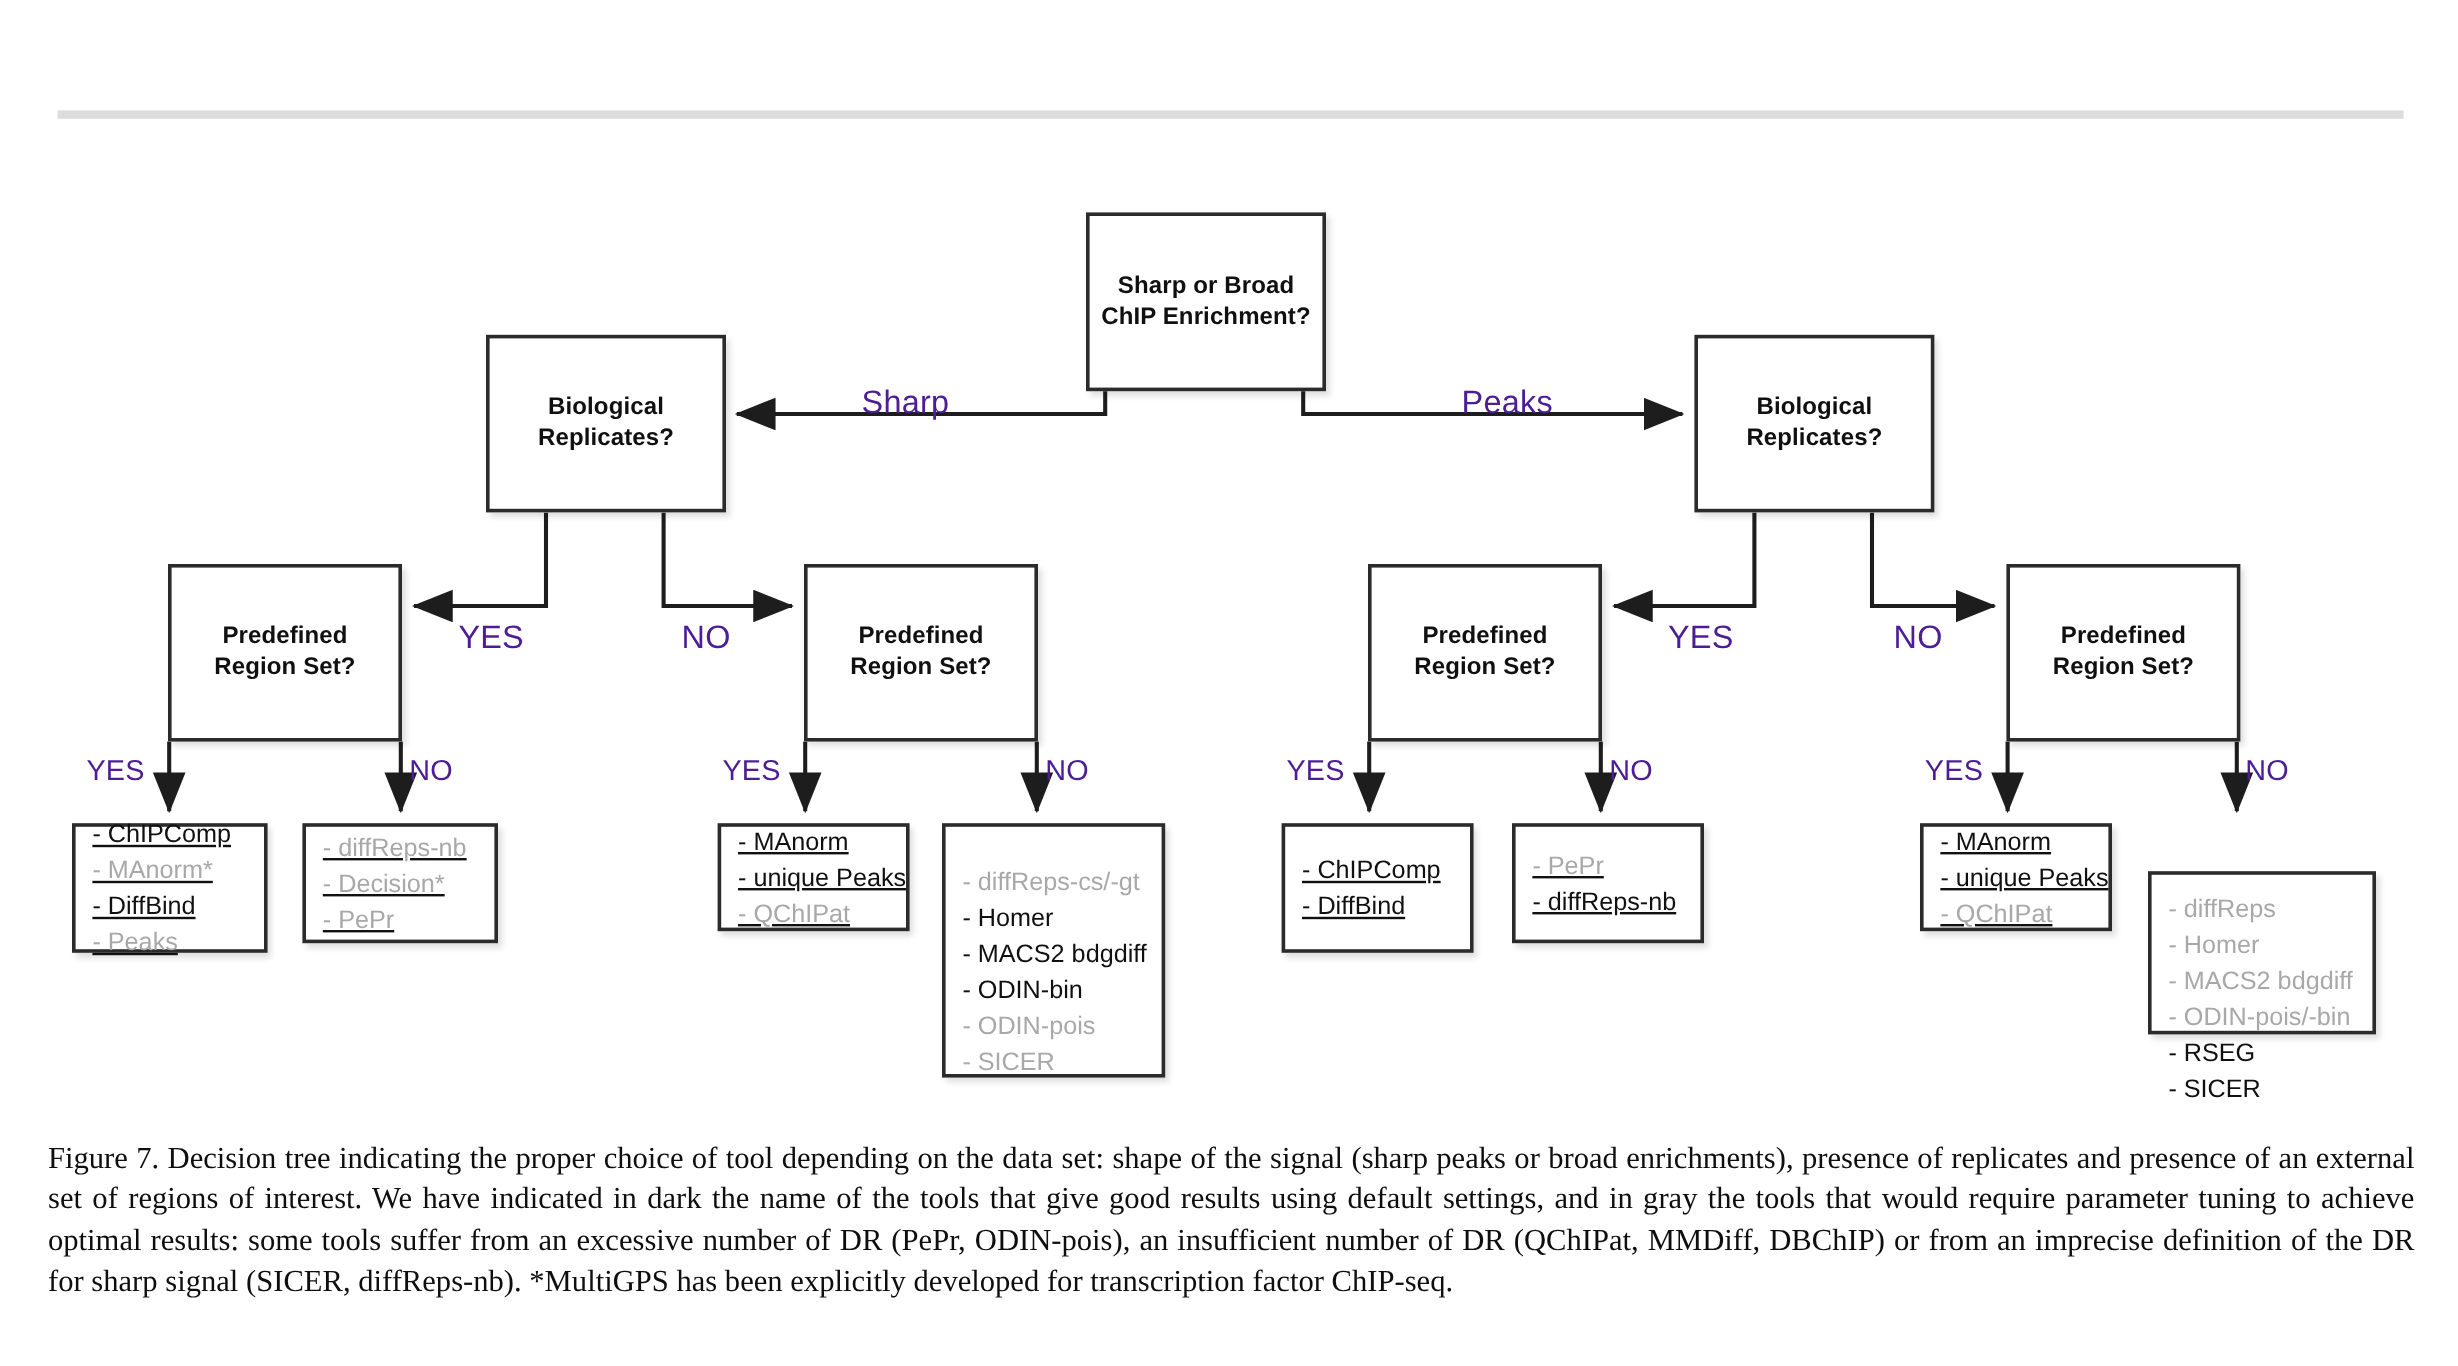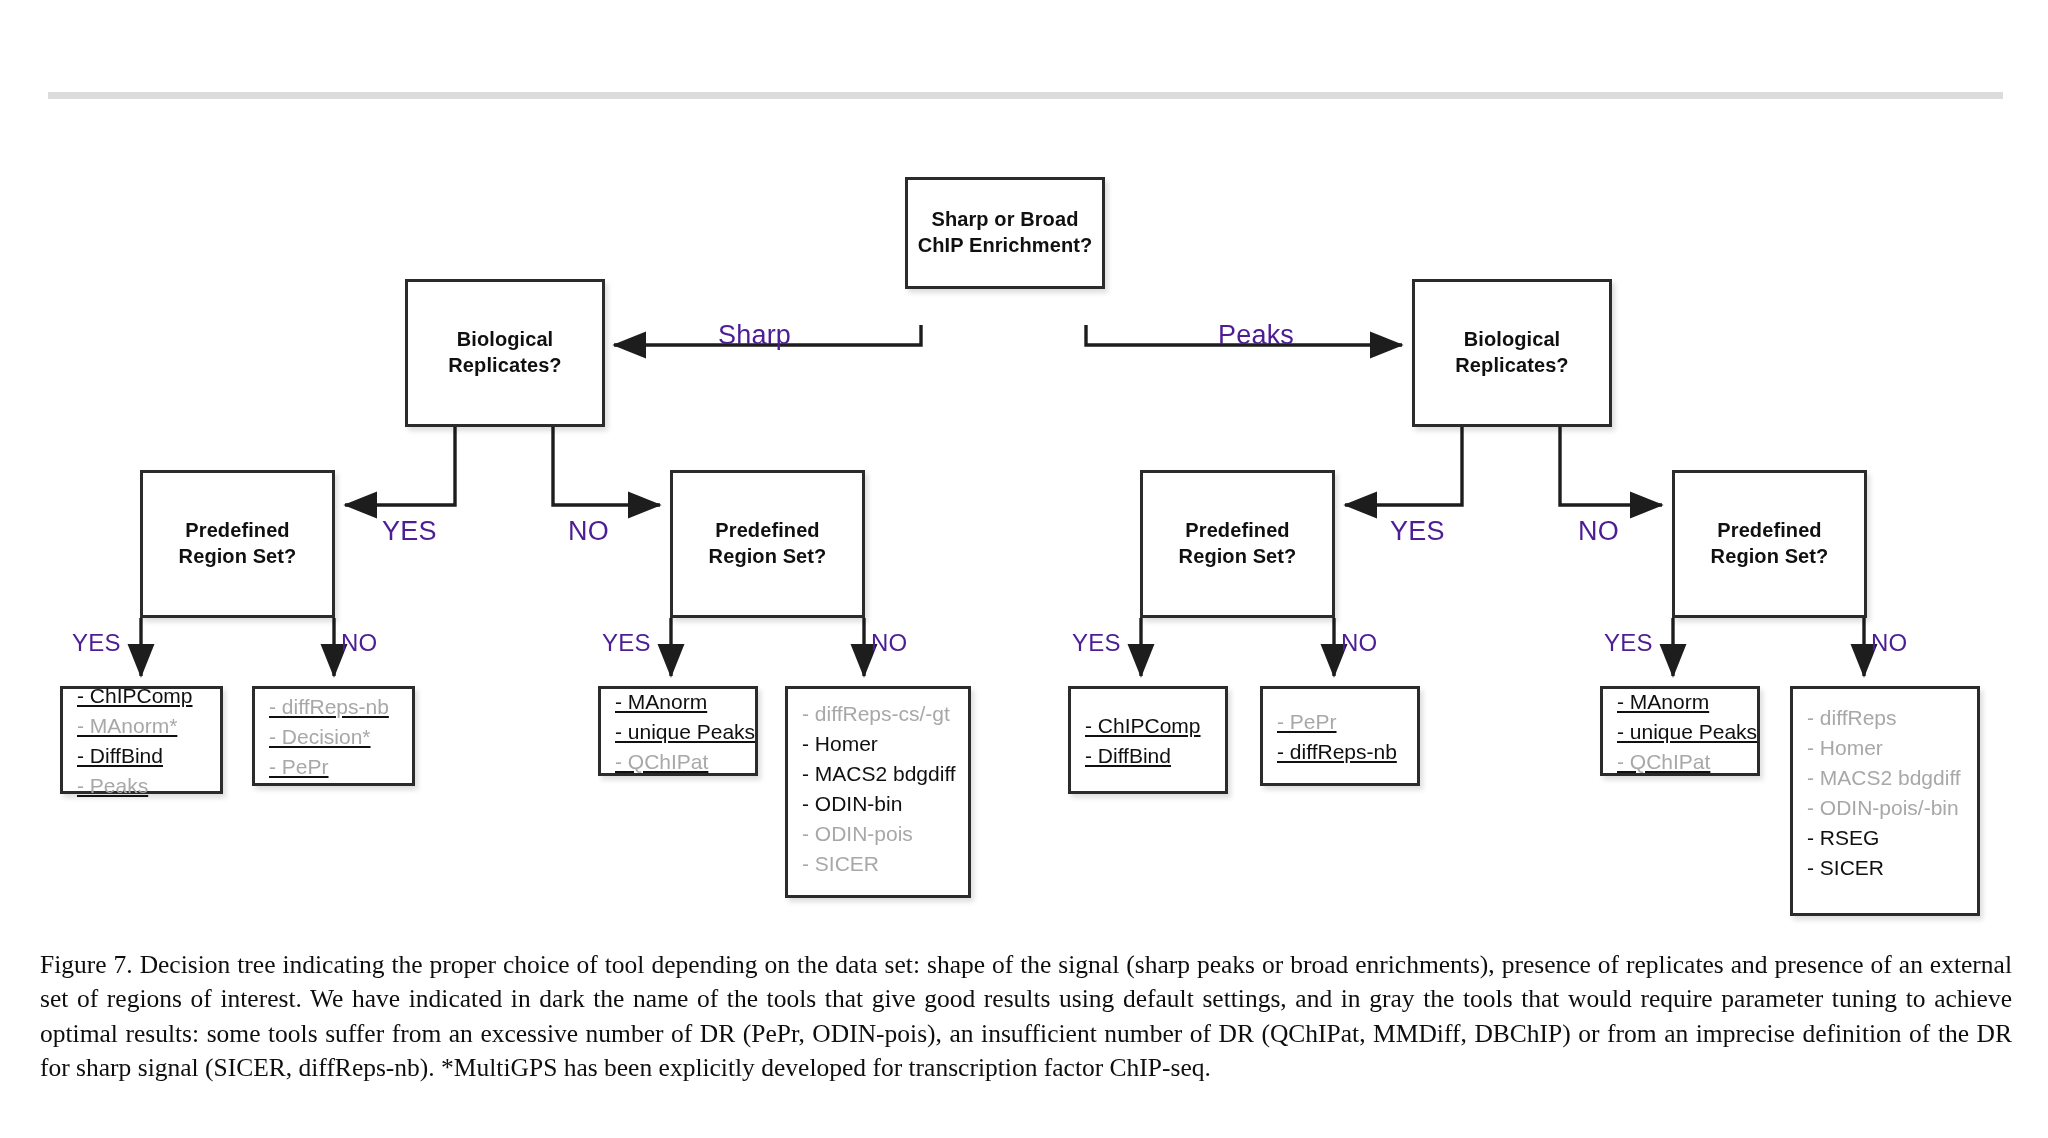--- a/index.html
+++ b/index.html
@@ -111,21 +111,21 @@
       <path d="M864,618 L864,676" marker-end="url(#ar)"></path>
 
       <path d="M1141,618 L1141,676" marker-end="url(#ar)"></path>
       <path d="M1334,618 L1334,676" marker-end="url(#ar)"></path>
 
       <path d="M1673,618 L1673,676" marker-end="url(#ar)"></path>
       <path d="M1864,618 L1864,676" marker-end="url(#ar)"></path>
     </g>
   </svg>
 
-  <div class="node" style="left:905px; top:177px; width:200px; height:112px;">
+  <div class="node" style="left:905px; top:177px; width:200px; height:149px;">
     <div>
       <span>Sharp or Broad</span>
       <span>ChIP Enrichment?</span>
     </div>
   </div>
 
   <div class="node" style="left:405px; top:279px; width:200px; height:148px;">
     <div>
       <span>Biological</span>
       <span>Replicates?</span>
@@ -200,21 +200,21 @@
       <div class="tool gray">- Decision*</div>
       <div class="tool gray">- PePr</div>
     </div>
 
   <div class="listbox pad-center" id="lb2" style="left:598px; top:686px; width:160px; height:90px;">
       <div class="tool">- MAnorm</div>
       <div class="tool">- unique Peaks</div>
       <div class="tool gray">- QChIPat</div>
     </div>
 
-  <div class="listbox" id="lb3" style="left:785px; top:686px; width:186px; height:212px; padding-top:10px;">
+  <div class="listbox" id="lb3" style="left:785px; top:686px; width:186px; height:212px; padding-top:32px;">
       <div class="tool gray">- diffReps-cs/-gt</div>
       <div class="tool">- Homer</div>
       <div class="tool">- MACS2 bdgdiff</div>
       <div class="tool">- ODIN-bin</div>
       <div class="tool gray">- ODIN-pois</div>
       <div class="tool gray">- SICER</div>
     </div>
 
   <div class="listbox pad-center" id="lb4" style="left:1068px; top:686px; width:160px; height:108px;">
       <div class="tool">- ChIPComp</div>
@@ -225,21 +225,21 @@
       <div class="tool gray">- PePr</div>
       <div class="tool">- diffReps-nb</div>
     </div>
 
   <div class="listbox pad-center" id="lb6" style="left:1600px; top:686px; width:160px; height:90px;">
       <div class="tool">- MAnorm</div>
       <div class="tool">- unique Peaks</div>
       <div class="tool gray">- QChIPat</div>
     </div>
 
-  <div class="listbox" id="lb7" style="left:1790px; top:686px; width:190px; height:230px; ">
+  <div class="listbox" id="lb7" style="left:1790px; top:726px; width:190px; height:136px; ">
       <div class="tool gray">- diffReps</div>
       <div class="tool gray">- Homer</div>
       <div class="tool gray">- MACS2 bdgdiff</div>
       <div class="tool gray">- ODIN-pois/-bin</div>
       <div class="tool">- RSEG</div>
       <div class="tool">- SICER</div>
     </div>
 
   <div id="caption">
     <b>Figure 7.</b><span> Decision tree indicating the proper choice of tool depending on the data set: shape of the signal (sharp peaks or broad enrichments), presence of replicates and presence of an external set of regions of interest. We have indicated in dark the name of the tools that give good results using default settings, and in gray the tools that would require parameter tuning to achieve optimal results: some tools suffer from an excessive number of DR (PePr, ODIN-pois), an insufficient number of DR (QChIPat, MMDiff, DBChIP) or from an imprecise definition of the DR for sharp signal (SICER, diffReps-nb). *MultiGPS has been explicitly developed for transcription factor ChIP-seq.</span>

